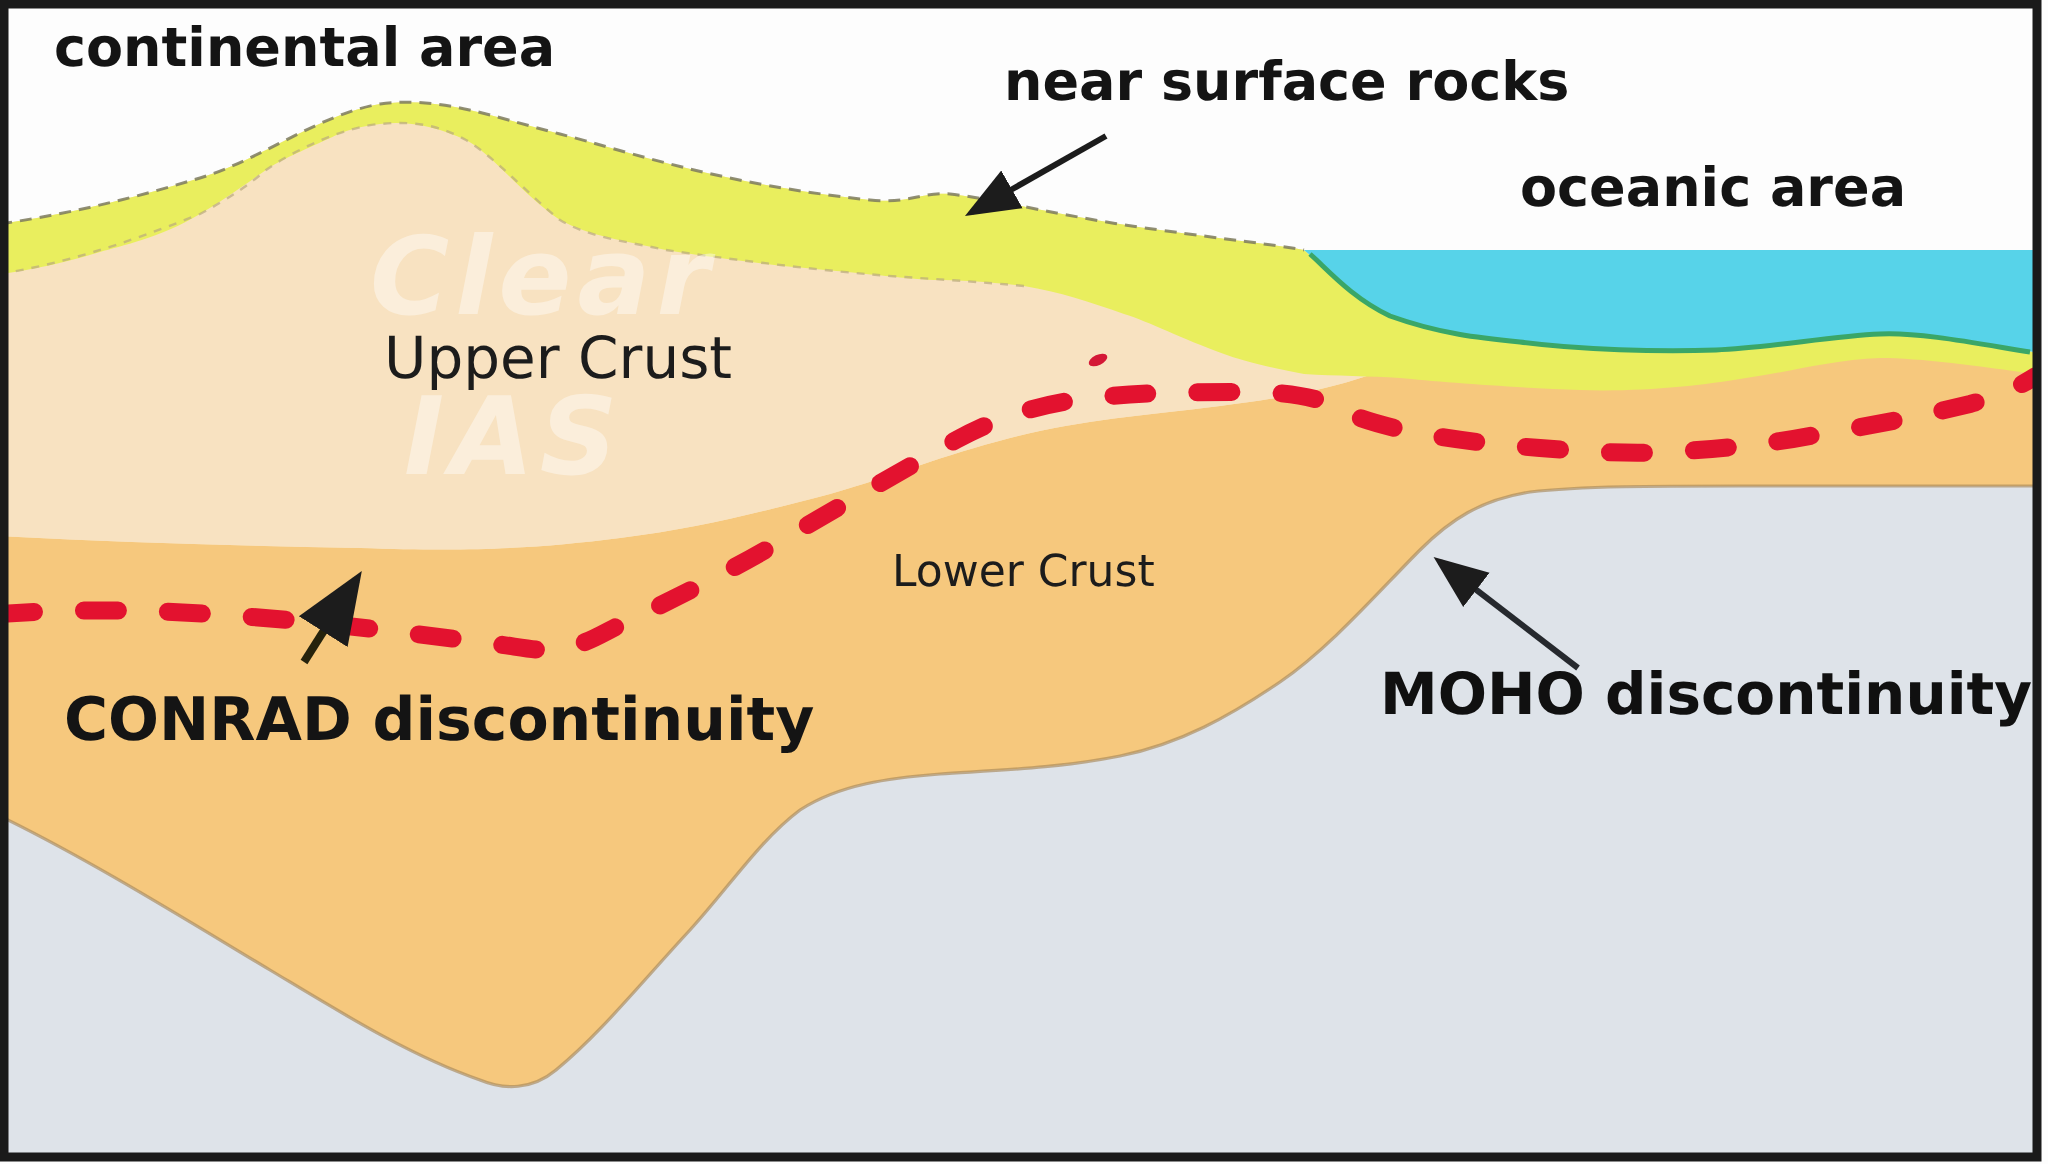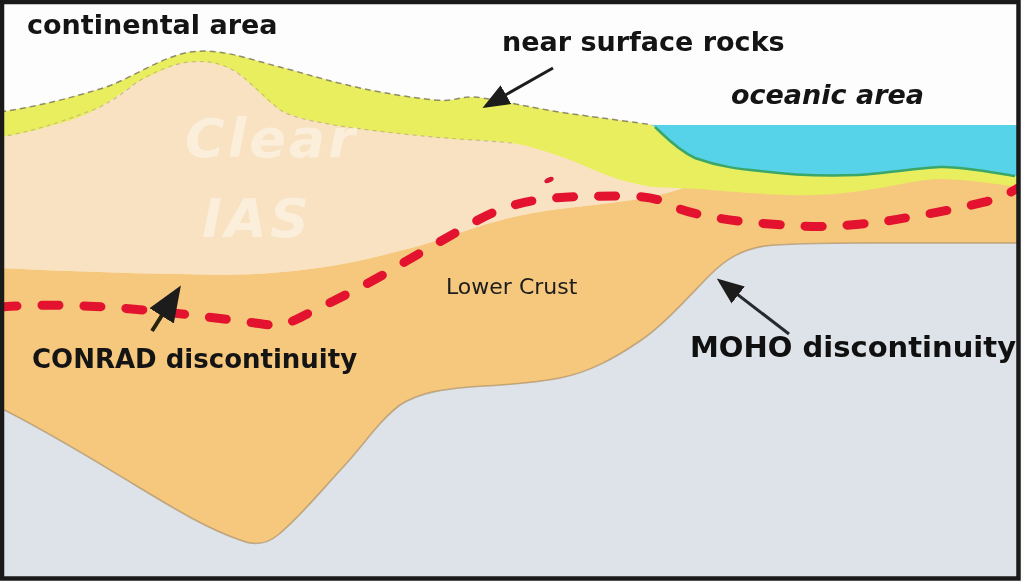--- a/index.html
+++ b/index.html
@@ -14,24 +14,24 @@
   .label{
     position:absolute;
     line-height:1;
     white-space:nowrap;
     color:#141414;
     user-select:none;
   }
   .lbl-bold{font-weight:bold;}
   .lbl-continental{left:27px;top:11px;font-size:27px;}
   .lbl-nsr{left:502px;top:28px;font-size:27px;}
-  .lbl-oceanic{left:731px;top:81px;font-size:27px;font-style:italic;}
+  .lbl-oceanic{left:760px;top:81px;font-size:27px;}
   .lbl-upper{left:192px;top:165px;font-size:29px;color:#1c1c1c;}
   .lbl-lower{left:446px;top:276px;font-size:22px;color:#1c1c1c;}
-  .lbl-conrad{left:32px;top:346px;font-size:26px;}
+  .lbl-conrad{left:32px;top:346px;font-size:30px;}
   .lbl-moho{left:690px;top:333px;font-size:29px;color:#101010;font-weight:bold;}
   .lbl-mantle{left:787px;top:457px;font-size:28px;color:#dc1745;}
   .watermark{
     position:absolute;
     font-weight:bold;
     color:rgba(255,255,255,0.42);
     letter-spacing:3px;
     line-height:1;
     pointer-events:none;
     font-style:italic;
@@ -125,17 +125,18 @@
 
     <rect x="2" y="2" width="1016.5" height="576.5" fill="none" stroke="#1a1a1a" stroke-width="4.5"></rect>
   </svg>
 
   <div class="watermark wm1">Clear</div>
   <div class="watermark wm2">IAS</div>
 
   <div class="label lbl-bold lbl-continental">continental area</div>
   <div class="label lbl-bold lbl-nsr">near surface rocks</div>
   <div class="label lbl-bold lbl-oceanic">oceanic area</div>
+  <div class="label lbl-upper">Upper Crust</div>
   <div class="label lbl-lower">Lower Crust</div>
   <div class="label lbl-bold lbl-conrad">CONRAD discontinuity</div>
   <div class="label lbl-moho">MOHO discontinuity</div>
 
 </div>
 
 </body></html>

